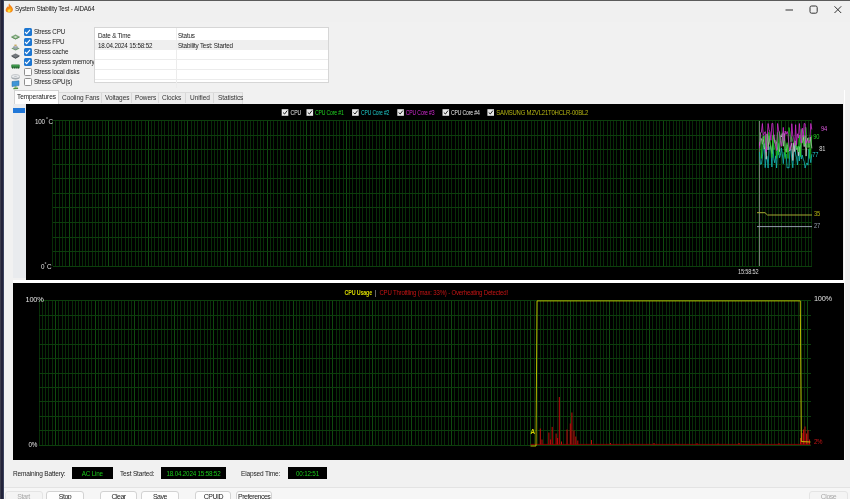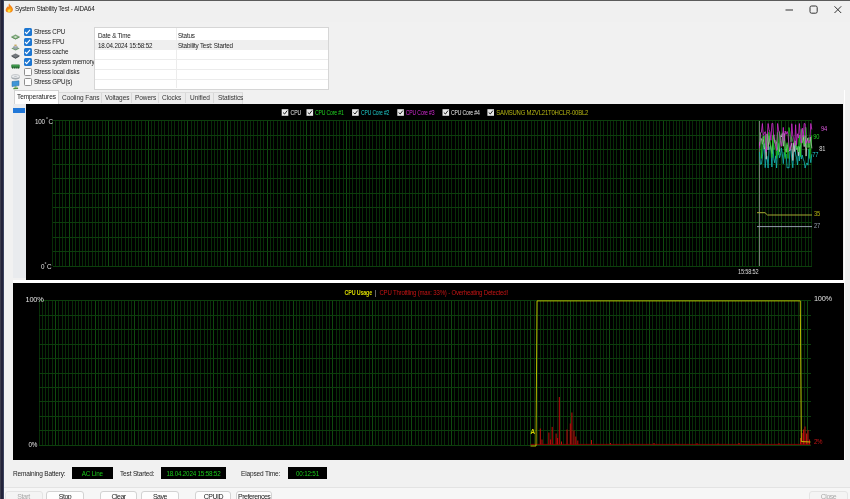--- a/index.html
+++ b/index.html
@@ -90,21 +90,21 @@
   </div>
 <div class="cb off" style="left:23.5px;top:67.5px;"></div>
 <div class="cb off" style="left:23.5px;top:77.5px;"></div>
 <div class="abs t" style="left:34px;top:26.8px;">Stress CPU</div>
 <div class="abs t" style="left:34px;top:36.8px;">Stress FPU</div>
 <div class="abs t" style="left:34px;top:46.8px;">Stress cache</div>
 <div class="abs t" style="left:34px;top:56.8px;">Stress system memory</div>
 <div class="abs t" style="left:34px;top:66.8px;">Stress local disks</div>
 <div class="abs t" style="left:34px;top:76.8px;">Stress GPU(s)</div>
 
-<div class="abs" style="left:94px;top:27px;width:234.5px;height:63px;background:#fff;border:1px solid #d6d6d6;box-sizing:border-box;">
+<div class="abs" style="left:94px;top:27px;width:234.5px;height:56px;background:#fff;border:1px solid #d6d6d6;box-sizing:border-box;">
   <div class="abs t" style="left:3px;top:2.5px;color:#222;">Date &amp; Time</div>
   <div class="abs t" style="left:83px;top:3px;color:#222;">Status</div>
   <div class="abs" style="left:0;top:12px;width:232.5px;height:9.8px;background:#efefef;">
     <div class="abs t" style="left:3px;top:0.5px;">18.04.2024 15:58:52</div>
     <div class="abs t" style="left:83px;top:0.5px;">Stability Test: Started</div>
   </div>
   <div class="abs" style="left:0;top:30.5px;width:232.5px;height:1px;background:#ececec;"></div>
   <div class="abs" style="left:0;top:40.5px;width:232.5px;height:1px;background:#ececec;"></div>
   <div class="abs" style="left:0;top:50.5px;width:232.5px;height:1px;background:#ececec;"></div>
   <div class="abs" style="left:81px;top:0;width:1px;height:59.5px;background:#ececec;"></div>

